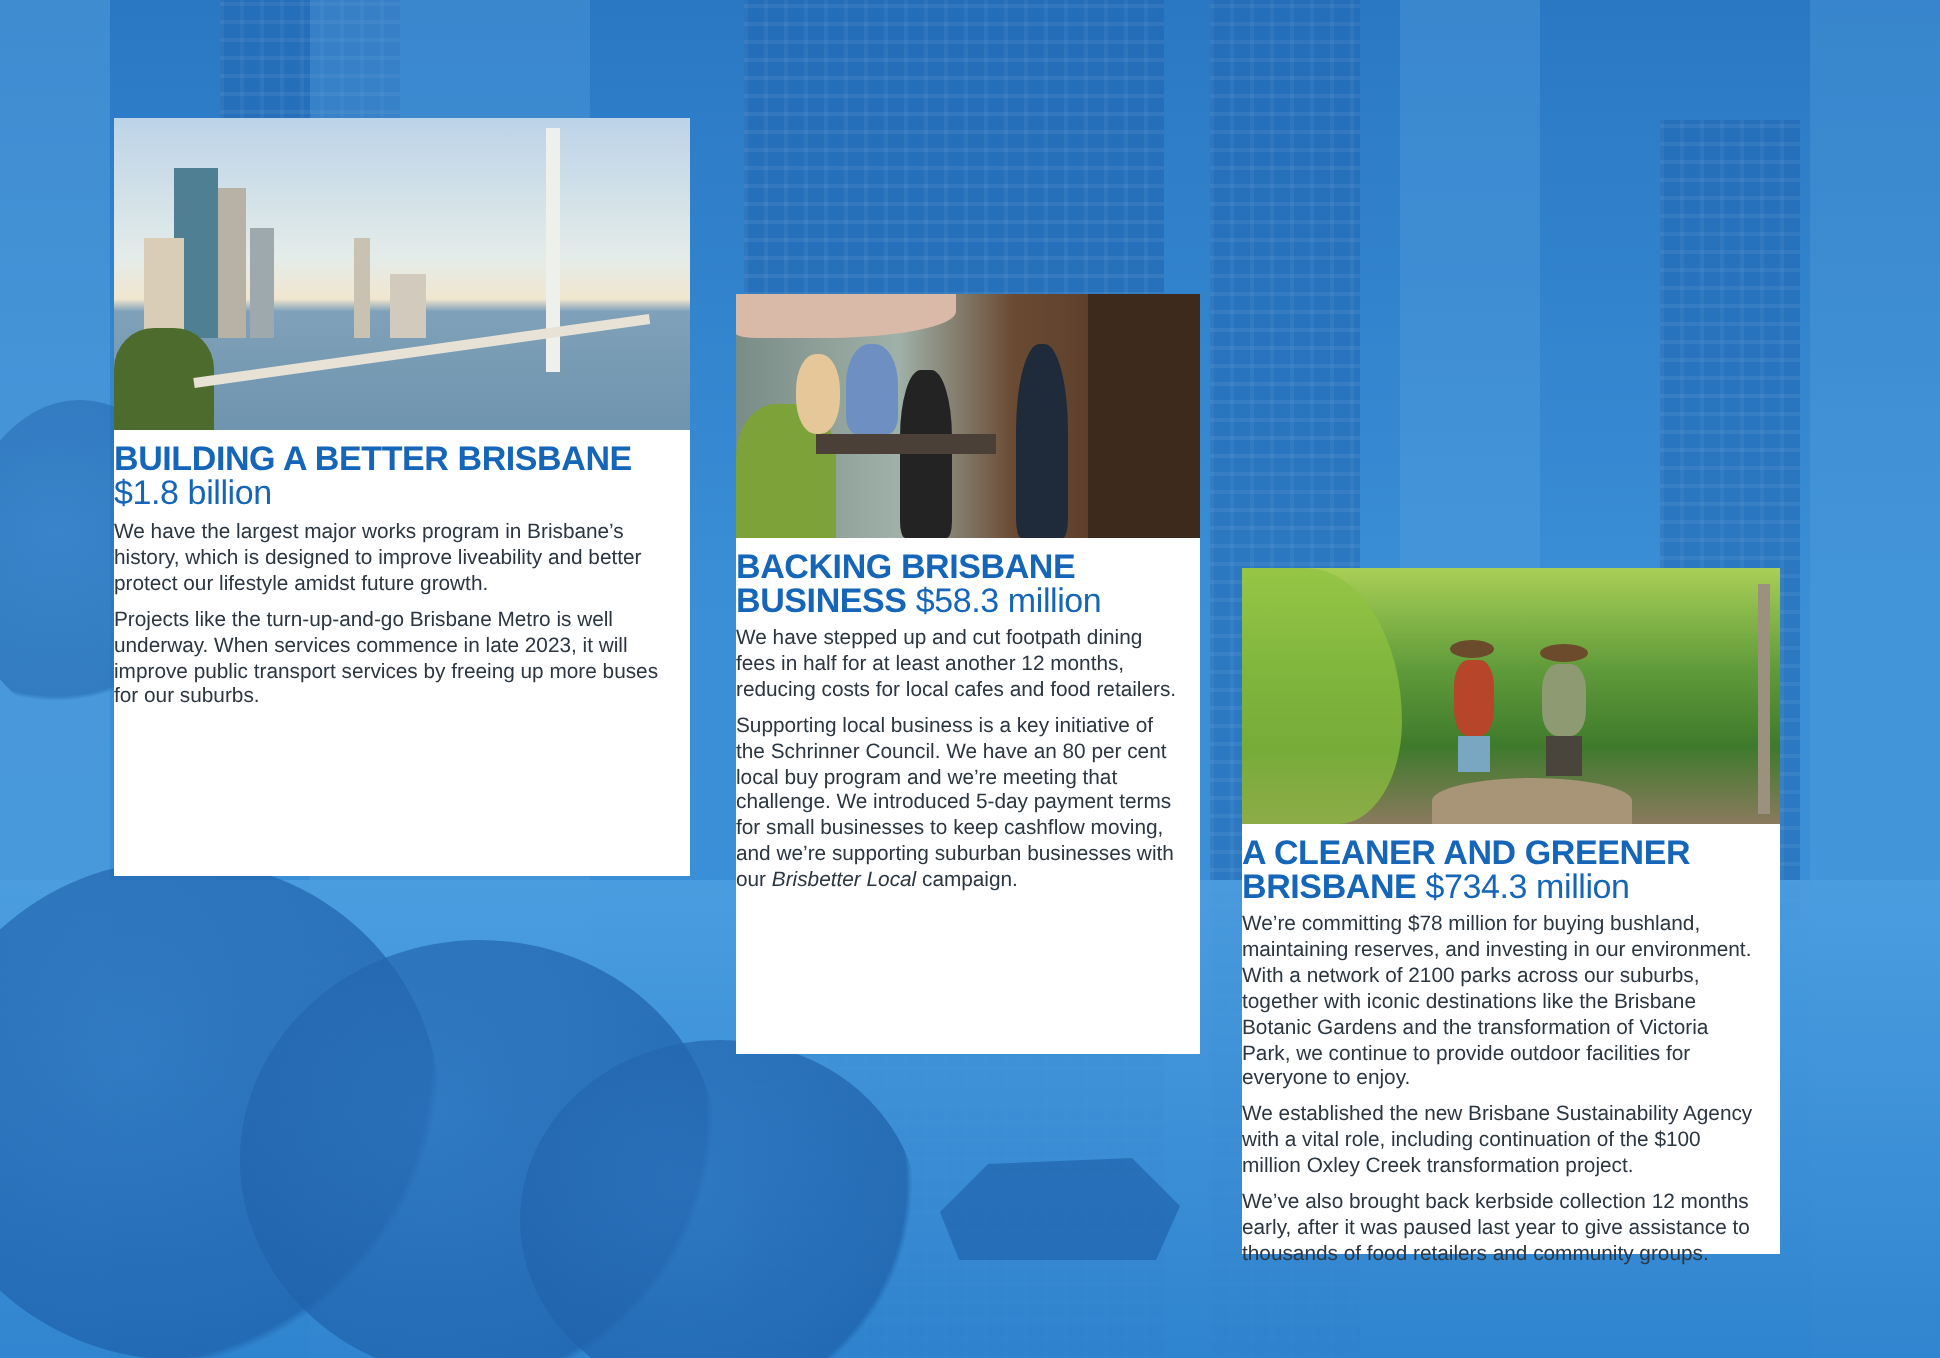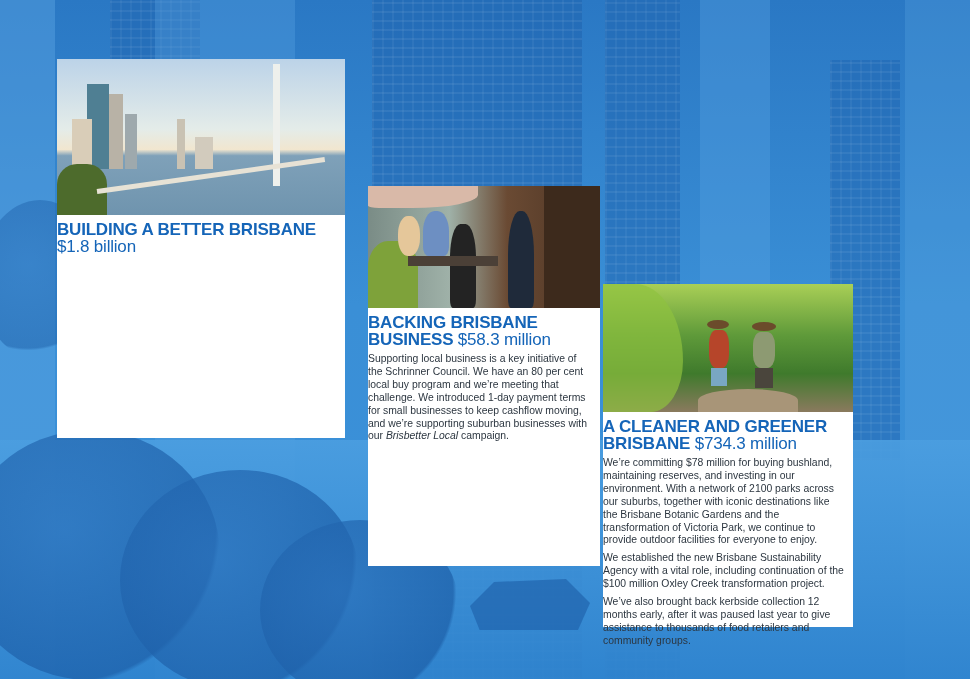--- a/index.html
+++ b/index.html
@@ -52,25 +52,25 @@
   .card .amount-line { color: #1565b8; font-size: 17px; line-height: 18px; font-weight: 400; display: block; }
   .card p {
     color: #2c3640; font-size: 10.4px; line-height: 12.9px; margin-top: 5px;
   }
   .card p em { font-style: italic; }
 
   #card-infra { left: 57px; top: 59px; width: 288px; height: 379px; }
   #card-infra .photo { height: 156px;
     background: linear-gradient(180deg, #bcd3e8 0%, #e4ece9 45%, #f1e6cf 58%, #7fa1b9 62%, #6f94ae 100%);
   }
-  #card-biz { left: 368px; top: 147px; width: 232px; height: 380px; margin-top: 39px; }
+  #card-biz { left: 368px; top: 147px; width: 232px; height: 380px; }
   #card-biz .photo { height: 122px;
     background: linear-gradient(90deg, #7a8c86 0%, #9fb1a8 35%, #6a4a33 60%, #4b3323 100%);
   }
-  #card-green { left: 603px; top: 284px; width: 250px; height: 343px; }
+  #card-green { left: 621px; top: 284px; width: 269px; height: 343px; }
   #card-green .photo { height: 128px;
     background: linear-gradient(180deg, #a9cf56 0%, #5f9a3a 40%, #3f7a2c 70%, #8a7a5e 100%);
   }
 
   
   .shape { position: absolute; }
 </style>
 </head>
 <body>
 
@@ -101,40 +101,43 @@
     <div class="shape" style="left:138px;top:78px;width:18px;height:32px;background:#d2cbbd;"></div>
     <div class="shape" style="left:216px;top:5px;width:7px;height:122px;background:#eef0ec;"></div>
     <div class="shape" style="left:0;top:105px;width:50px;height:51px;background:#4d6b2c;border-radius:40% 40% 0 0;"></div>
     <div class="shape" style="left:40px;top:130px;width:230px;height:5px;background:#e7e2d5;transform:rotate(-8deg);transform-origin:left;"></div>
   </div>
   <div class="body">
     <h2>
       <span>BUILDING A BETTER BRISBANE</span>
       <span class="amount-line">$1.8 billion</span>
     </h2>
+    <p>We have the largest major works program in Brisbane’s history, which is designed to improve liveability and better protect our lifestyle amidst future growth.</p>
+    <p>Projects like the turn-up-and-go Brisbane Metro is well underway. When services commence in late 2023, it will improve public transport services by freeing up more buses for our suburbs.</p>
   </div>
 </section>
 
 <section class="card" id="card-biz">
   <div class="photo" title="Four people chatting at an outdoor cafe table">
     <div class="shape" style="left:0;top:0;width:110px;height:22px;background:#d9b9a8;border-radius:0 0 60% 10%;"></div>
     <div class="shape" style="left:0;top:55px;width:50px;height:67px;background:#7ea23a;border-radius:40% 40% 0 0;"></div>
     <div class="shape" style="left:30px;top:30px;width:22px;height:40px;background:#e5c79a;border-radius:45%;"></div>
     <div class="shape" style="left:55px;top:25px;width:26px;height:45px;background:#6d8fc2;border-radius:45% 45% 20% 20%;"></div>
     <div class="shape" style="left:82px;top:38px;width:26px;height:84px;background:#232323;border-radius:40% 40% 10% 10%;"></div>
     <div class="shape" style="left:40px;top:70px;width:90px;height:10px;background:#4b4037;"></div>
     <div class="shape" style="left:140px;top:25px;width:26px;height:97px;background:#1f2a3a;border-radius:45% 45% 10% 10%;"></div>
     <div class="shape" style="left:176px;top:0;width:56px;height:122px;background:#3d2a1c;"></div>
   </div>
   <div class="body">
     <h2>
       <span>BACKING BRISBANE BUSINESS</span>
       <span class="amount">$58.3 million</span>
     </h2>
-    <p><span>Supporting local business is a key initiative of the Schrinner Council. We have an 80 per cent local buy program and we’re meeting that challenge. We introduced 1-day payment terms for small businesses to keep cashflow moving, and we’re supporting suburban businesses with our </span><em>Brisbetter Local</em><span> campaign.</span></p>
+    <p>We have stepped up and cut footpath dining fees in half for at least another 12 months, reducing costs for local cafes and food retailers.</p>
+    <p><span>Supporting local business is a key initiative of the Schrinner Council. We have an 80 per cent local buy program and we’re meeting that challenge. We introduced 5-day payment terms for small businesses to keep cashflow moving, and we’re supporting suburban businesses with our </span><em>Brisbetter Local</em><span> campaign.</span></p>
   </div>
 </section>
 
 <section class="card" id="card-green">
   <div class="photo" title="Two hikers with hats and walking poles on a bushland trail">
     <div class="shape" style="left:0;top:0;width:80px;height:128px;background:#8fc23f;opacity:.7;border-radius:0 60% 40% 0;"></div>
     <div class="shape" style="left:95px;top:105px;width:100px;height:23px;background:#a89578;border-radius:50% 50% 0 0;"></div>
     <div class="shape" style="left:106px;top:46px;width:20px;height:38px;background:#b6452a;border-radius:35%;"></div>
     <div class="shape" style="left:108px;top:84px;width:16px;height:18px;background:#79a7c2;"></div>
     <div class="shape" style="left:104px;top:36px;width:22px;height:9px;background:#6b4b2b;border-radius:50%;"></div>

